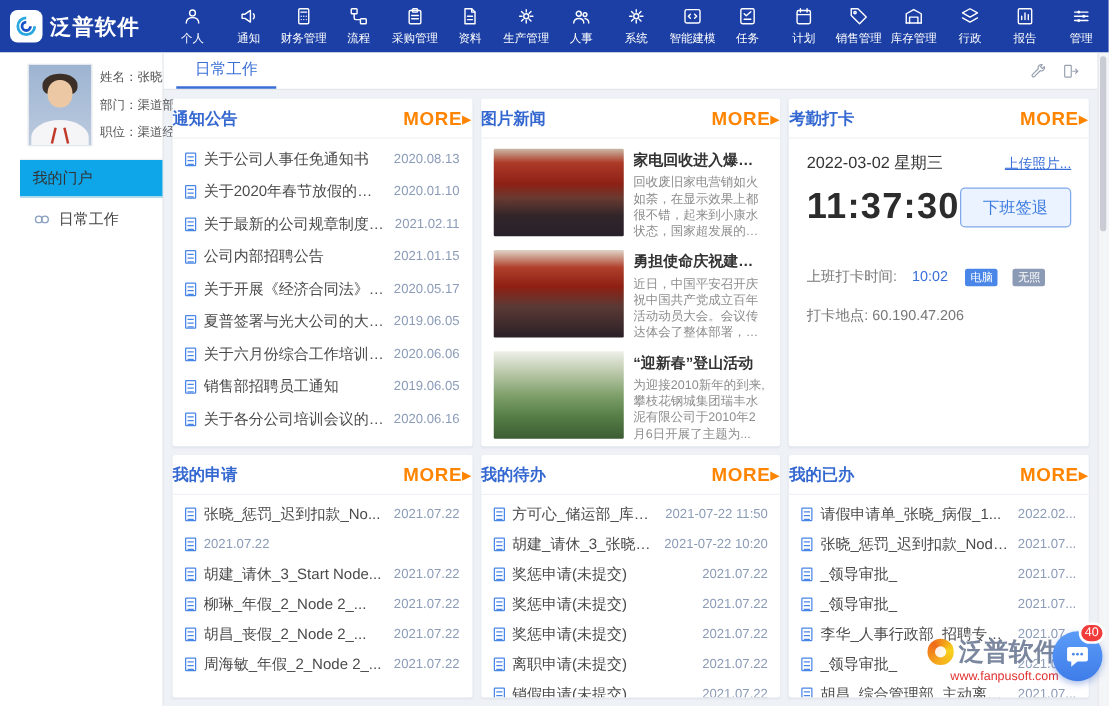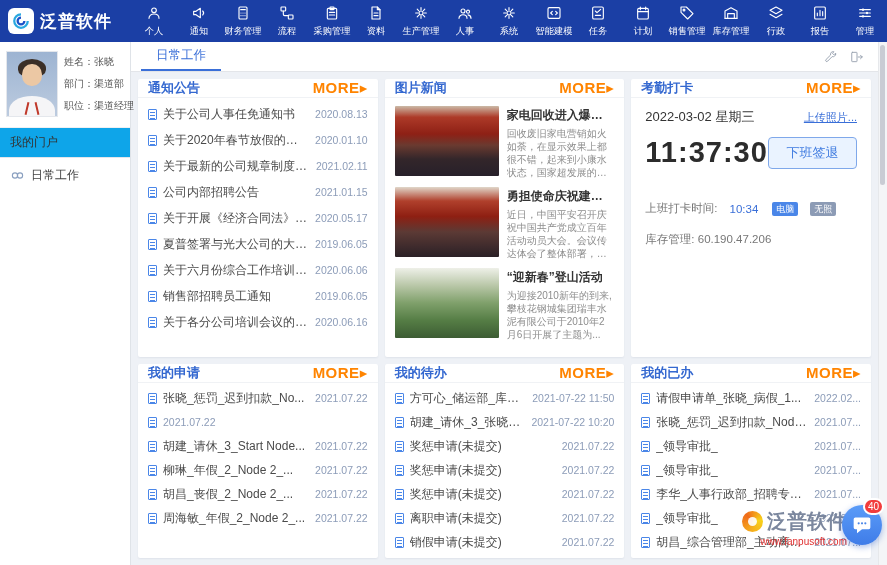--- a/index.html
+++ b/index.html
@@ -14,21 +14,21 @@
   .brand-name { font-size:17px; font-weight:bold; letter-spacing:1px; white-space:nowrap; }
   .nav { flex:1; display:flex; }
   .nav-item { flex:1; display:flex; flex-direction:column; align-items:center; justify-content:center; gap:3px; cursor:pointer; min-width:0; }
   .nico { height:16px; display:flex; align-items:center; }
   .nico svg { width:16px; height:16px; fill:none; stroke:#fff; stroke-width:1.7; stroke-linecap:round; stroke-linejoin:round; }
   .nico svg .fw { fill:#fff; stroke:none; }
   .nav-label { font-size:10px; white-space:nowrap; transform:scale(.92); }
 
   
   .layout { display:flex; height:523px; }
-  .sidebar { width:131px; background:#fff; border-right:1px solid #dfe3e8; flex-shrink:0; }
+  .sidebar { width:131px; background:#fff; border-right:1px solid #dfe3e8; flex-shrink:0;padding-left:16px; }
   .profile { display:flex; gap:6px; padding:9px 6px 10px 6px; border-bottom:1px solid #eef0f3; }
   .photo { width:52px; height:66px; border:1px solid #e4e7ec; background:linear-gradient(180deg,#9db4d2 0%,#bccbdf 100%); position:relative; overflow:hidden; flex-shrink:0; }
   .ph-hair { position:absolute; top:7px; left:50%; transform:translateX(-50%); width:28px; height:18px; border-radius:50% 50% 40% 40%; background:#3b2f27; }
   .ph-face { position:absolute; top:12px; left:50%; transform:translateX(-50%); width:20px; height:22px; border-radius:48%; background:#ecc8a4; }
   .ph-body { position:absolute; bottom:-8px; left:50%; transform:translateX(-50%); width:46px; height:28px; border-radius:50% 50% 0 0; background:#f5f5f7; }
   .ph-l1 { position:absolute; bottom:1px; left:19px; width:2px; height:13px; background:#c0392b; transform:rotate(13deg); }
   .ph-l2 { position:absolute; bottom:1px; right:19px; width:2px; height:13px; background:#c0392b; transform:rotate(-13deg); }
   .p-lines { display:flex; flex-direction:column; justify-content:center; gap:8px; font-size:10px; color:#555; min-width:0; }
   .p-line { white-space:nowrap; }
   .menu-group { height:30px; background:#0ea5e9; border-bottom:1px solid #e2e6ec; display:flex; align-items:center; padding:0 10px; font-size:12px; color:#333; cursor:pointer; }
@@ -37,21 +37,21 @@
 
   .main { flex:1; display:flex; flex-direction:column; min-width:0; }
   .tabbar { height:30px; background:#fff; border-bottom:1px solid #e3e5e9; display:flex; align-items:center; padding:0 4px 0 10px; flex-shrink:0; }
   .tab { height:100%; display:flex; align-items:center; padding:0 15px; font-size:12.5px; color:#3a6fd8; border-bottom:2px solid #3a6fd8; cursor:pointer; }
   .tab-tools { margin-left:auto; display:flex; gap:12px; padding-right:10px; }
   .tab-tools svg { width:14px; height:14px; fill:none; stroke:#97a0ae; stroke-width:1.6; stroke-linecap:round; stroke-linejoin:round; cursor:pointer; }
 
   
   .grid { flex:1; display:grid; grid-template-columns:1fr 1fr 1fr; grid-template-rows:278px 1fr; gap:7px; padding:7px; overflow:hidden; }
   .panel { background:#fff; border-radius:2px; box-shadow:0 1px 2px rgba(30,50,90,.07); display:flex; flex-direction:column; overflow:hidden; }
-  .panel-head { height:19px; flex-shrink:0; display:flex; align-items:center; justify-content:space-between; padding:0 10px; border-bottom:1px solid #f0f2f5;text-align:right; }
+  .panel-head { height:32px; flex-shrink:0; display:flex; align-items:center; justify-content:space-between; padding:0 0; border-bottom:1px solid #f0f2f5;text-align:right; }
   .panel-title { font-size:13px; font-weight:bold; color:#3468d0; }
   .more { font-size:15px; color:#ff8400; font-weight:bold; cursor:pointer; letter-spacing:.5px; white-space:nowrap; }
   .list { flex:1; padding:3px 10px; overflow:hidden; }
   .row { display:flex; align-items:center; gap:6px; height:26px; cursor:pointer; }
   .list-sm .row { height:24px; }
   .doc-ico { width:9px; height:11px; border:1px solid #4a86e8; border-radius:1px; position:relative; flex-shrink:0; }
   .doc-ico::before { content:""; position:absolute; left:1px; right:1px; top:2px; height:1px; background:#4a86e8; box-shadow:0 3px 0 #4a86e8,0 6px 0 #4a86e8; }
   .row-text { flex:1; font-size:12px; color:#4a4a4a; white-space:nowrap; overflow:hidden; text-overflow:ellipsis; }
   .row-date { font-size:10.5px; color:#8c9cb8; white-space:nowrap; }
 
@@ -426,26 +426,26 @@
           <div class="att-row1">
             <span class="att-date">2022-03-02 星期三</span>
             <a class="att-upload">上传照片...</a>
           </div>
           <div class="att-row2">
             <span class="att-time">11:37:30</span>
             <button class="att-btn">下班签退</button>
           </div>
           <div class="att-info">
             <span>上班打卡时间:</span>
-            <span class="att-cin">10:34</span>
+            <span class="att-cin">10:02</span>
             <span class="chip chip-blue">电脑</span>
             <span class="chip chip-slate">无照</span>
           </div>
           <div class="att-loc">
-            <span>库存管理:</span>
+            <span>打卡地点:</span>
             <span>60.190.47.206</span>
           </div>
         </div>
       </section>
 
       <section class="panel">
         <div class="panel-head">
           <span class="panel-title">我的申请</span>
           <span class="more">MORE▸</span>
         </div>

